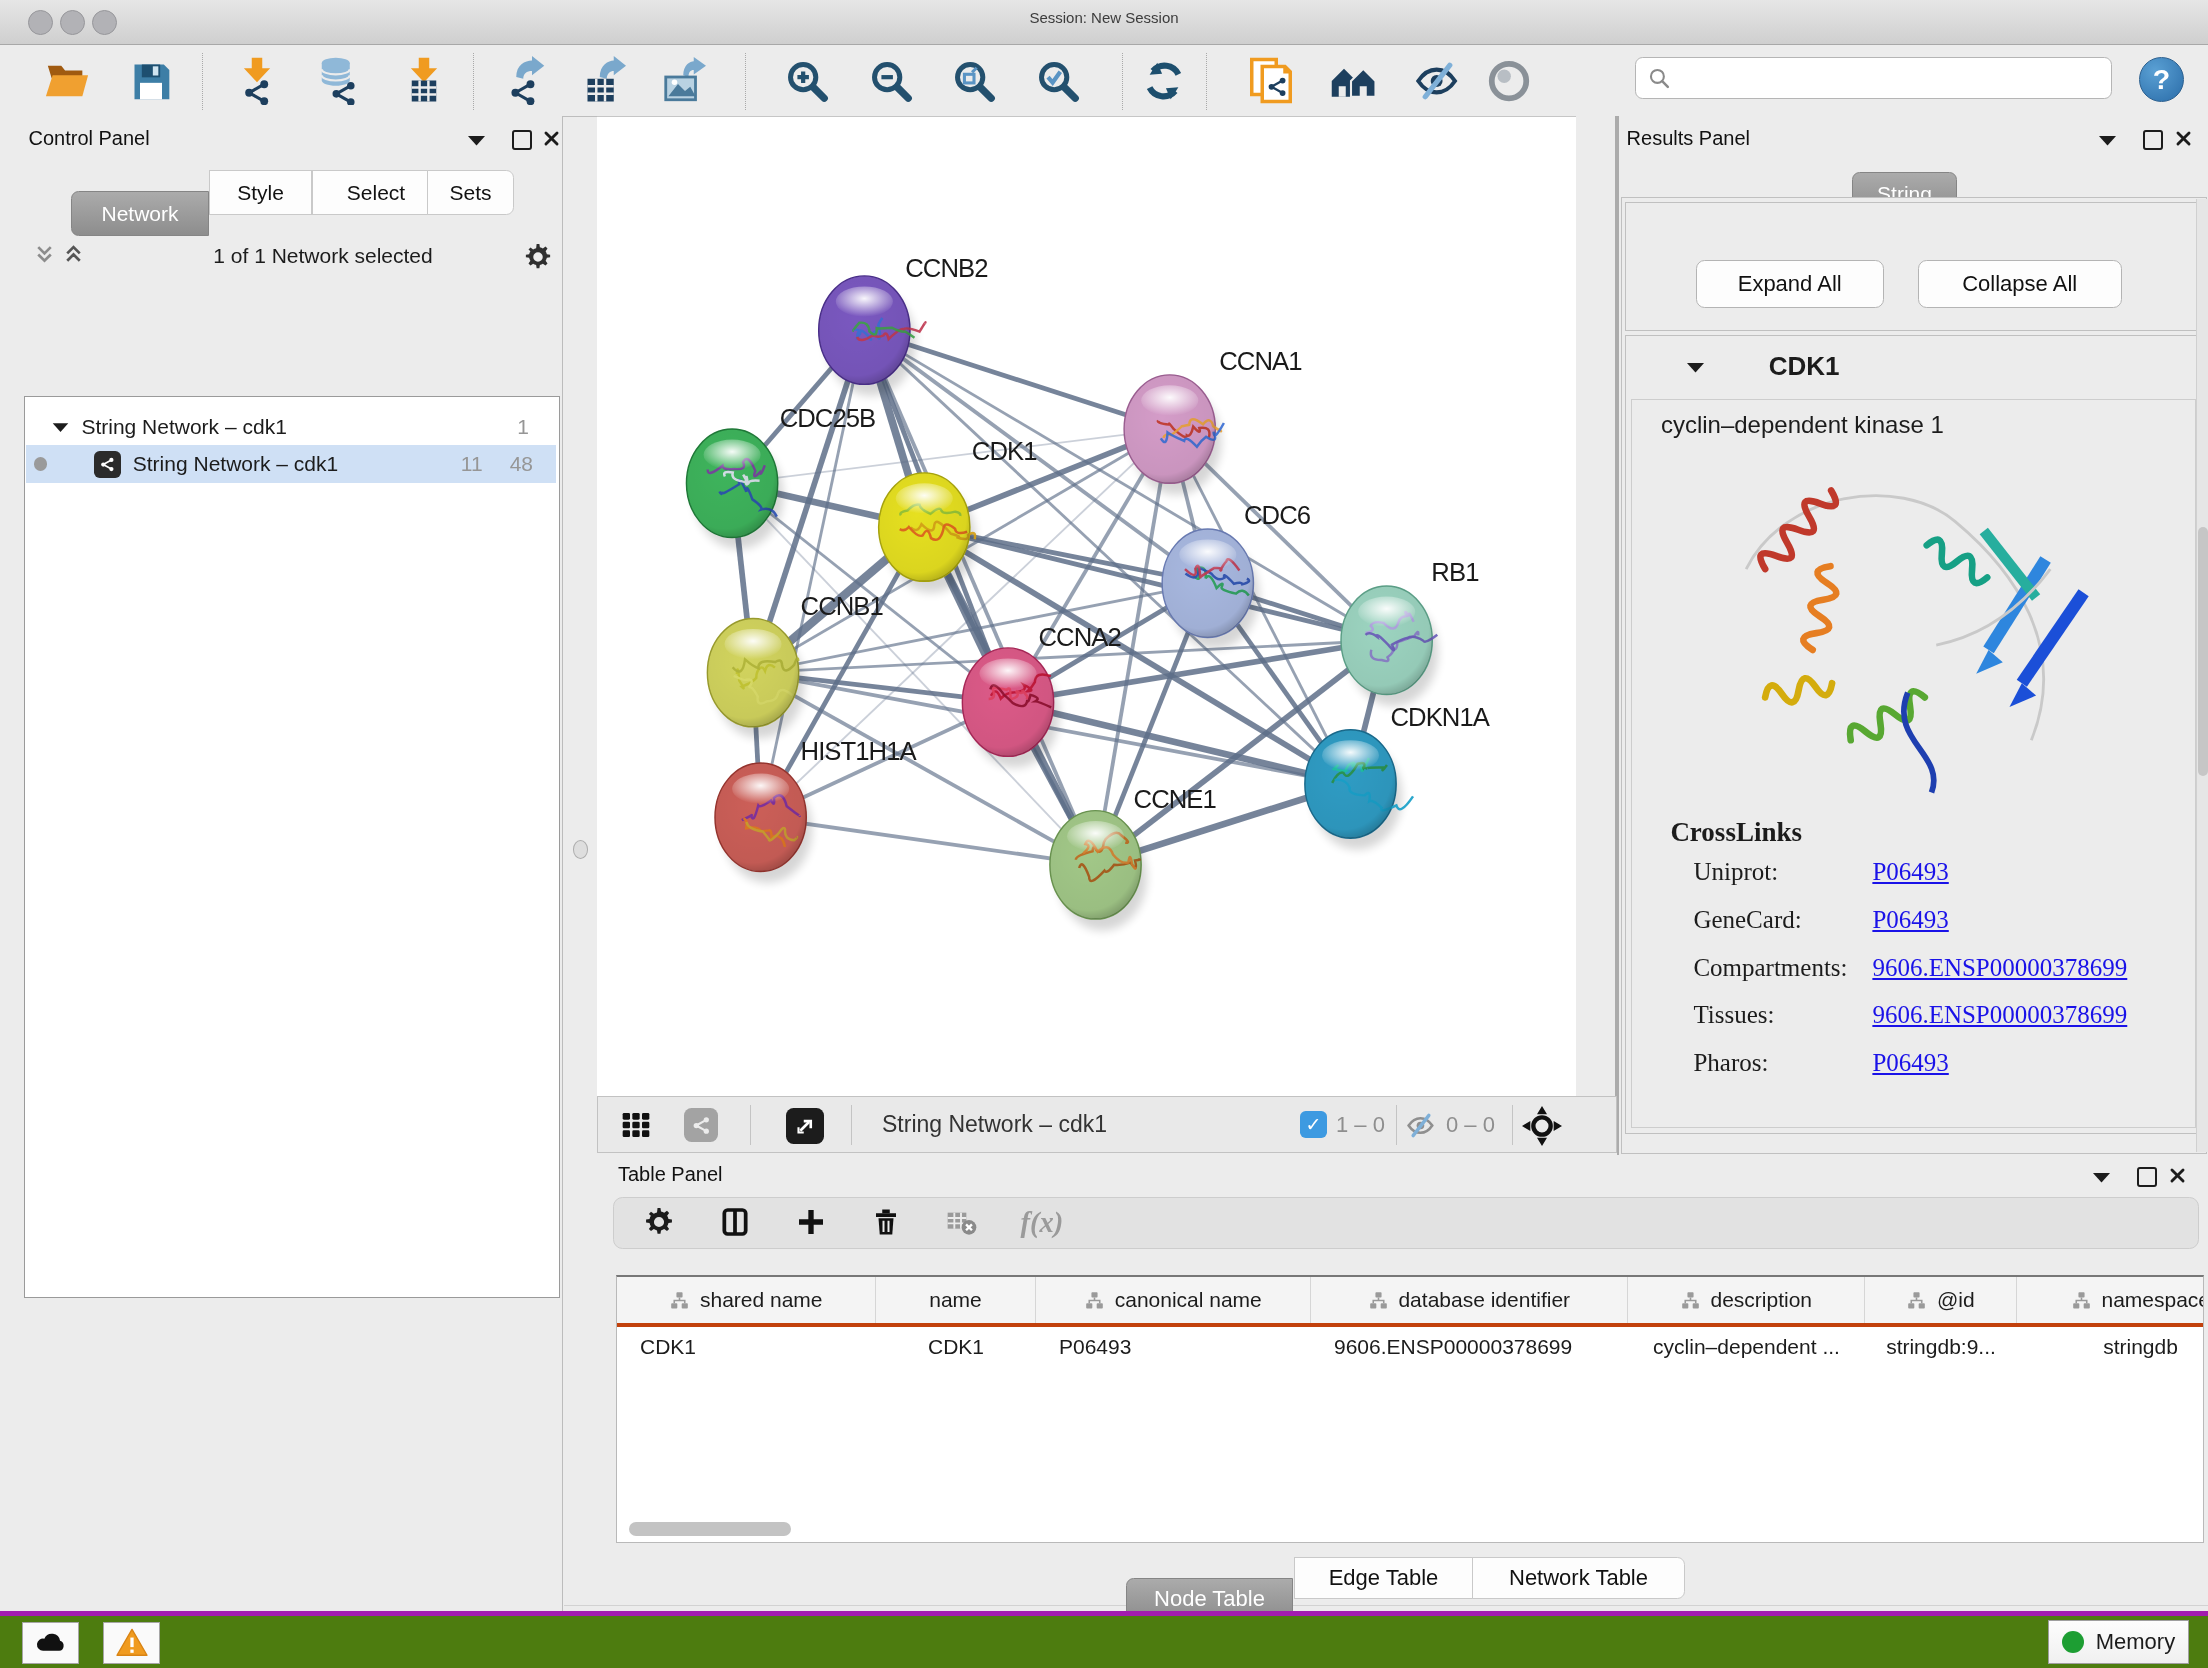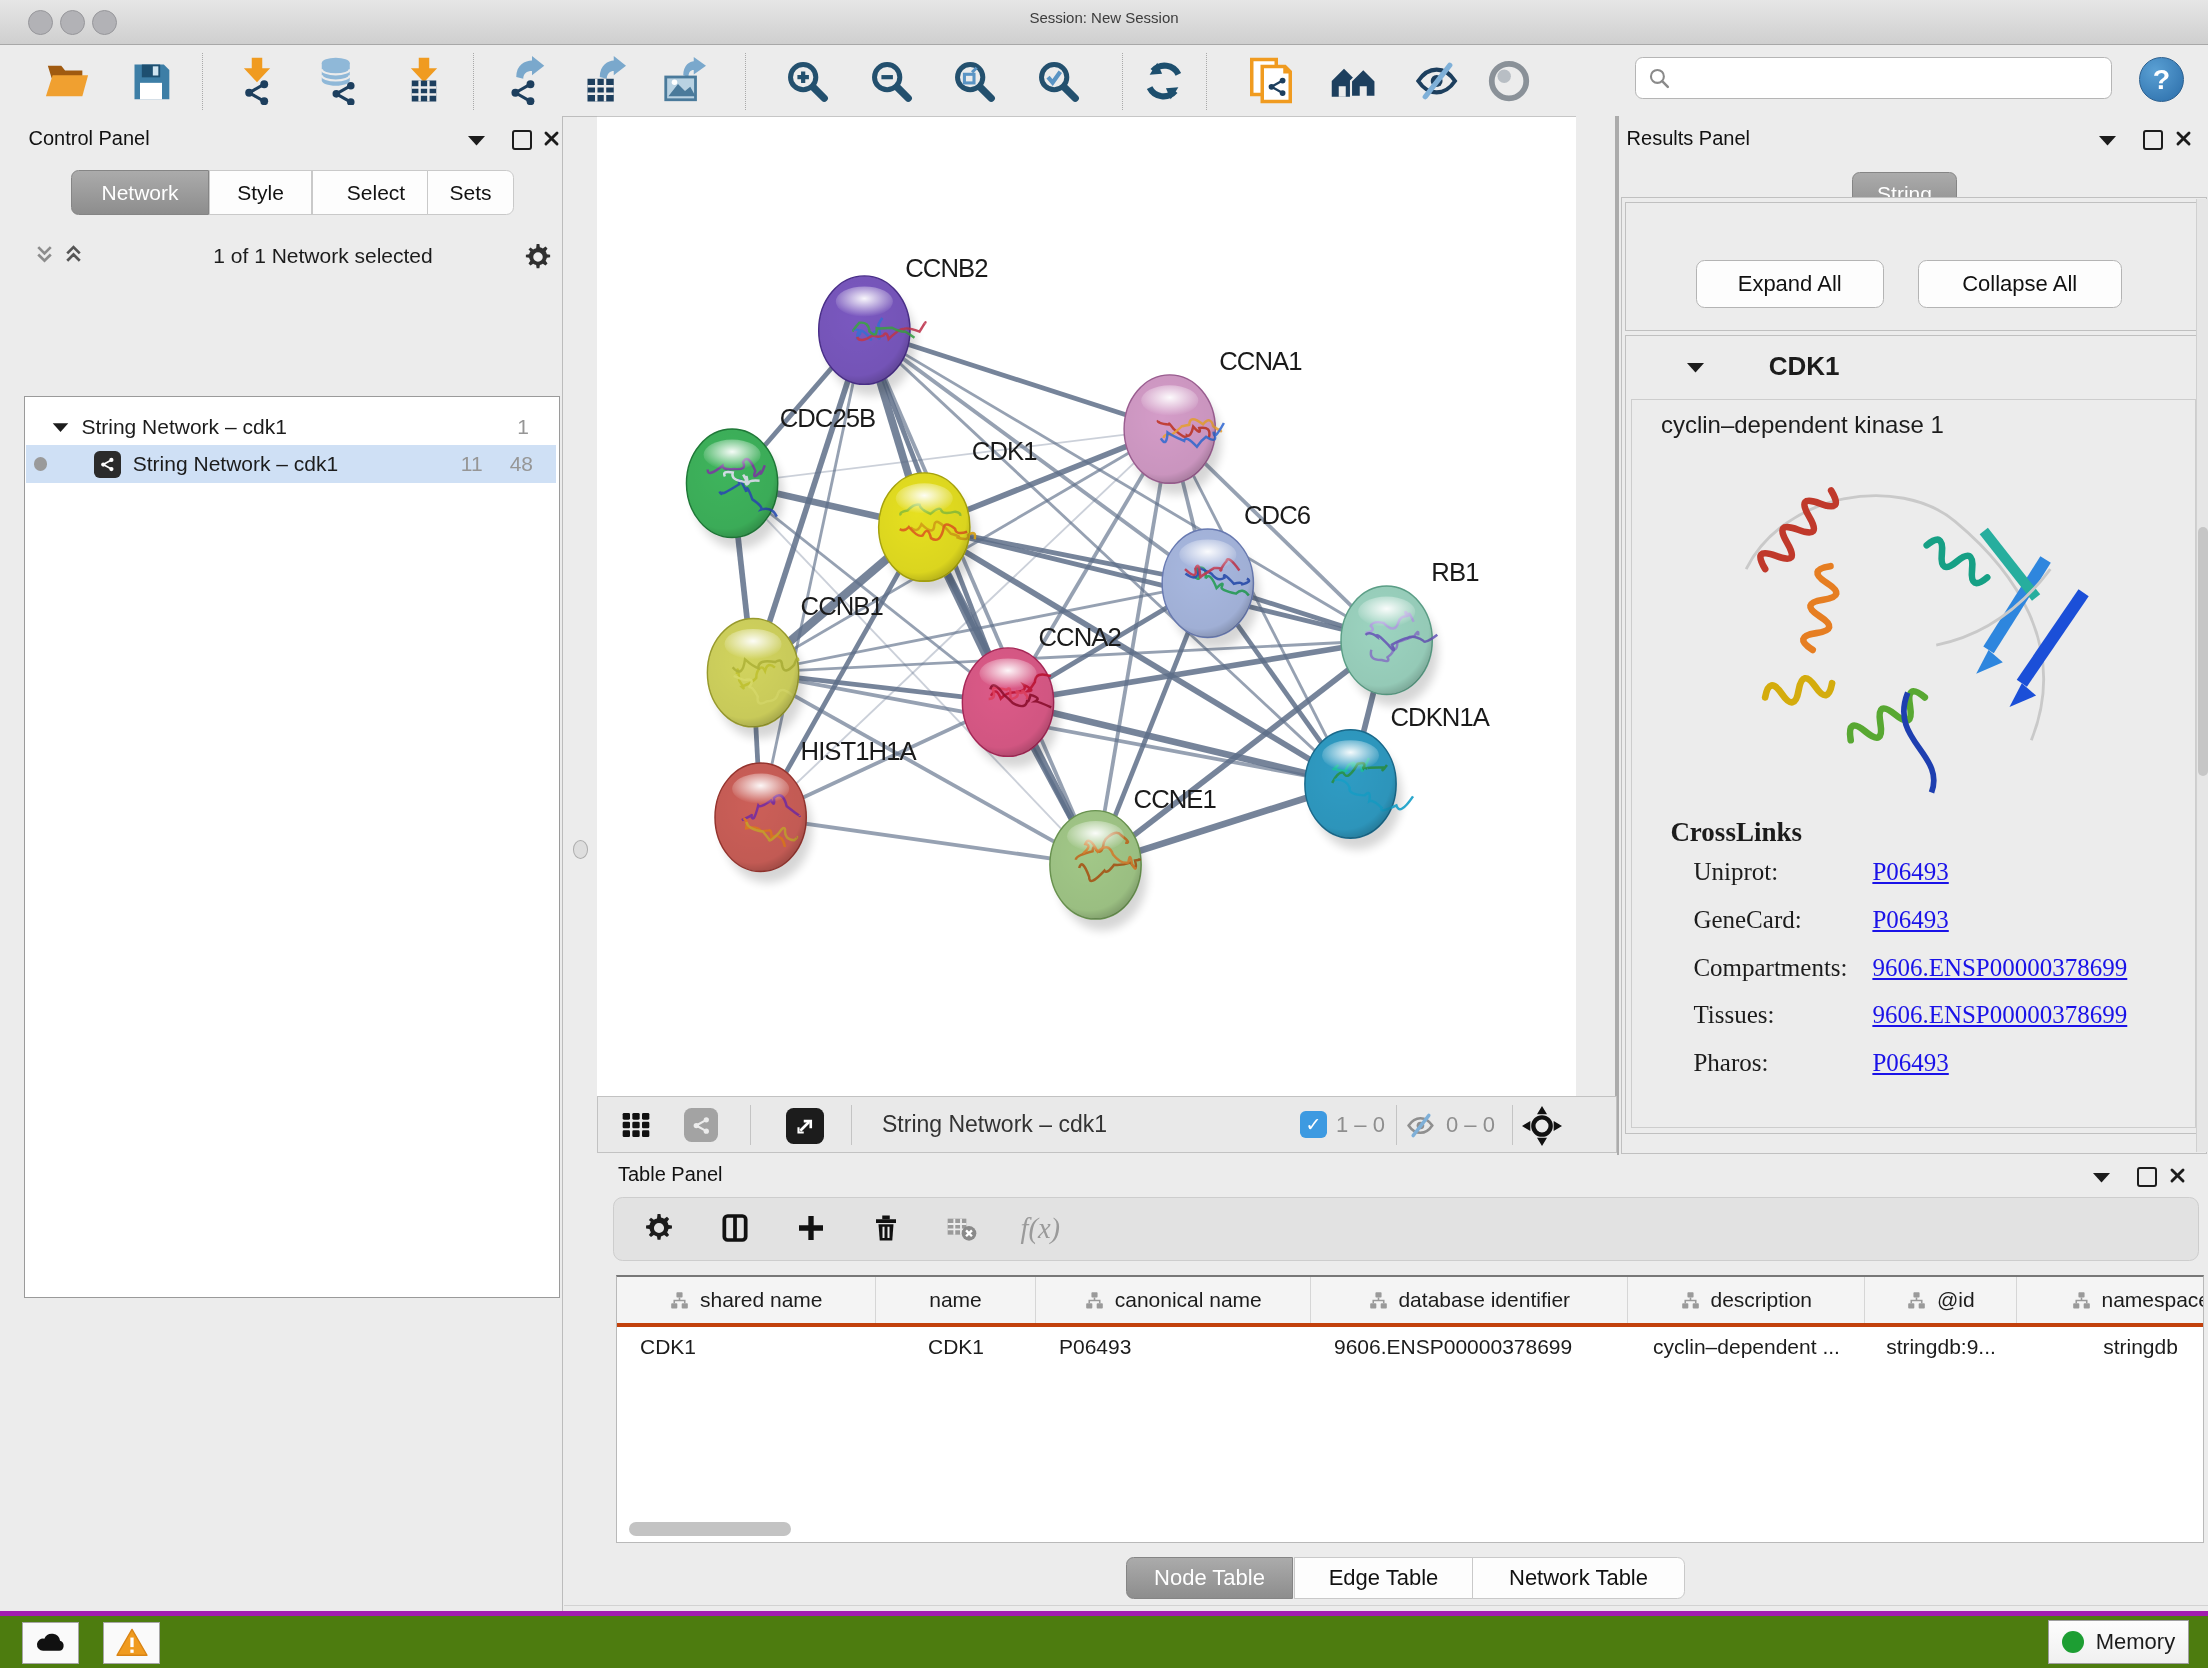--- a/index.html
+++ b/index.html
@@ -19,21 +19,21 @@
   #searchbox input{border:none;outline:none;font-size:21px;width:409px;background:transparent;margin-left:7.6px;}
   #helpbtn{left:2139px;top:12.4px;width:43px;height:43px;border-radius:50%;
     background:radial-gradient(circle at 35% 30%,#5aa0d4,#2a6ca8);border:1px solid #2a5f8f;
     color:#fff;font-size:28.5px;font-weight:bold;text-align:center;line-height:42px;}
   
   .ptitle{font-size:20px;color:#111;}
   .sqbtn{width:16px;height:16px;border:2.4px solid #1c1c1c;border-radius:2.9px;}
   .tab{height:45px;box-sizing:border-box;border:1px solid #c9c9c9;background:#fdfdfd;color:#111;
     font-size:21px;display:flex;align-items:center;justify-content:center;}
   .tab.sel{background:linear-gradient(#ababab,#8d8d8d);color:#fff;border-color:#858585;border-radius:7.6px;}
-  .tab.first{border-radius:7.6px 0 0 7.6px;}
+  .tab.first{border-radius:7.6px 0 0 7.6px;margin-top:21px;}
   .tab.last{border-radius:0 7.6px 7.6px 0;}
   .handle{width:13.3px;height:17px;border-radius:50%;background:#dedede;border:1px solid #adadad;}
   
   #cpanel{left:0;top:116px;width:562px;height:1495px;background:#ececec;border-right:1.9px solid #bcbcbc;}
   #cplist{left:24px;top:280px;width:534px;height:900px;background:#fff;border:1px solid #9a9a9a;}
   .trow{left:1px;width:530px;height:34px;display:flex;align-items:center;font-size:21px;}
   .trow .cnt{color:#969696;}
   
   #canvas{left:597px;top:116px;width:979px;height:980px;background:#fff;border-top:1px solid #c6c6c6;}
   #netstrip{left:1576px;top:116px;width:41px;height:980px;background:#ececec;border-right:2.9px double #ababab;box-sizing:border-box;}
@@ -43,22 +43,22 @@
   .graytxt{color:#8e8e8e;font-size:22px;}
   
   #rpanel{left:1617px;top:116px;width:592px;height:1039px;background:#ececec;border-left:2.9px double #ababab;box-sizing:border-box;}
   .rbox{border:1px solid #c0c0c0;background:#ececec;box-sizing:border-box;padding-left:20px;}
   .wbtn{background:#fdfdfd;border:1px solid #b4b4b4;border-radius:8.6px;font-size:22px;
     display:flex;align-items:center;justify-content:center;color:#111;}
   .serif{font-family:"Liberation Serif",serif;}
   .xlink{color:#1a12e8;text-decoration:underline;}
   
   #tpanel{left:564px;top:1155px;width:1644px;height:451px;background:#ececec;border-bottom:1px solid #d2d2d2;box-sizing:border-box;}
-  #ttool{left:49px;top:42px;width:1586px;height:64px;background:#e2e2e2;border:1px solid #cdcdcd;border-radius:9.5px;
-    display:flex;align-items:center;gap:44px;padding-left:28.5px;box-sizing:border-box;}
+  #ttool{left:49px;top:42px;width:1586px;height:52px;background:#e2e2e2;border:1px solid #cdcdcd;border-radius:9.5px;
+    display:flex;align-items:center;gap:44px;padding-left:28.5px;box-sizing:border-box;font-weight:bold;}
   #ttable{left:52px;top:120px;width:1588px;height:268px;background:#fff;border:1px solid #b9b9b9;
     border-top:2.9px solid #777;overflow:hidden;box-sizing:border-box;}
   .thead{display:flex;background:#f4f4f4;border-bottom:4px solid #c2410c;height:46px;}
   .th{display:flex;align-items:center;justify-content:center;gap:9.5px;font-size:21px;color:#1c1c1c;
     border-right:1px solid #d6d6d6;box-sizing:border-box;flex:none;}
   .trowdata{display:flex;height:40px;align-items:center;font-size:21px;}
   .td{flex:none;box-sizing:border-box;text-align:center;}
   .td.l{text-align:left;padding-left:23px;}
   #hscroll{left:54px;top:363px;width:1585px;height:23px;background:#fff;}
   #hthumb{left:11.4px;top:3.8px;width:162px;height:14.3px;background:#c3c3c3;border-radius:7.6px;}

